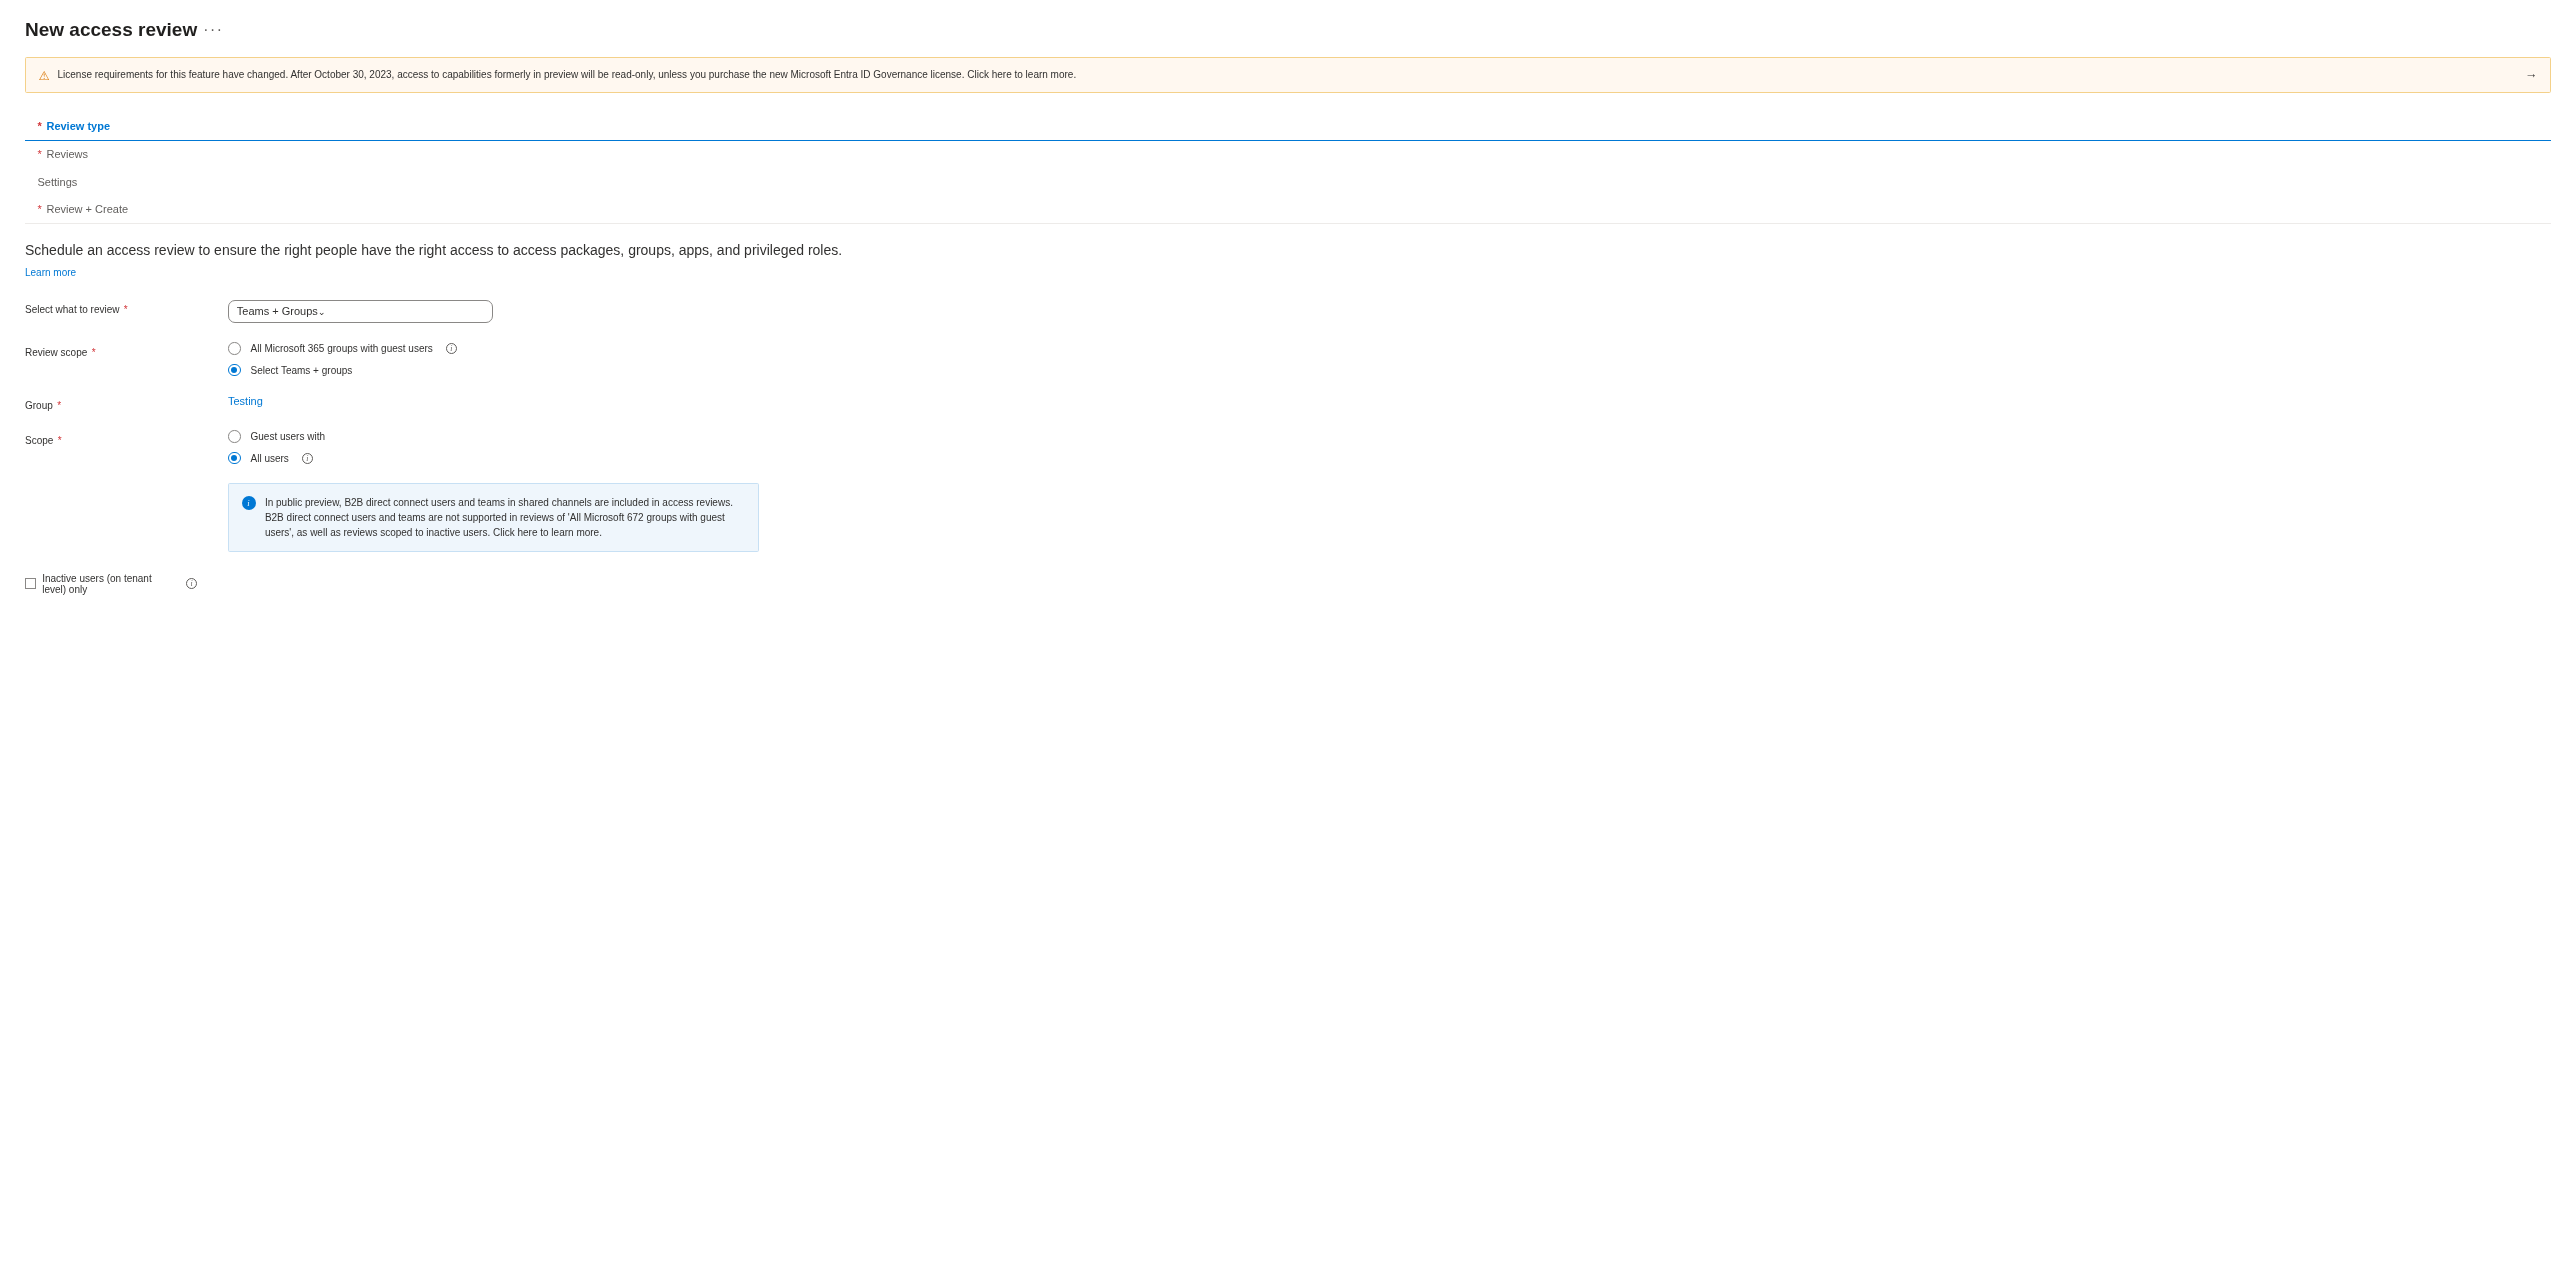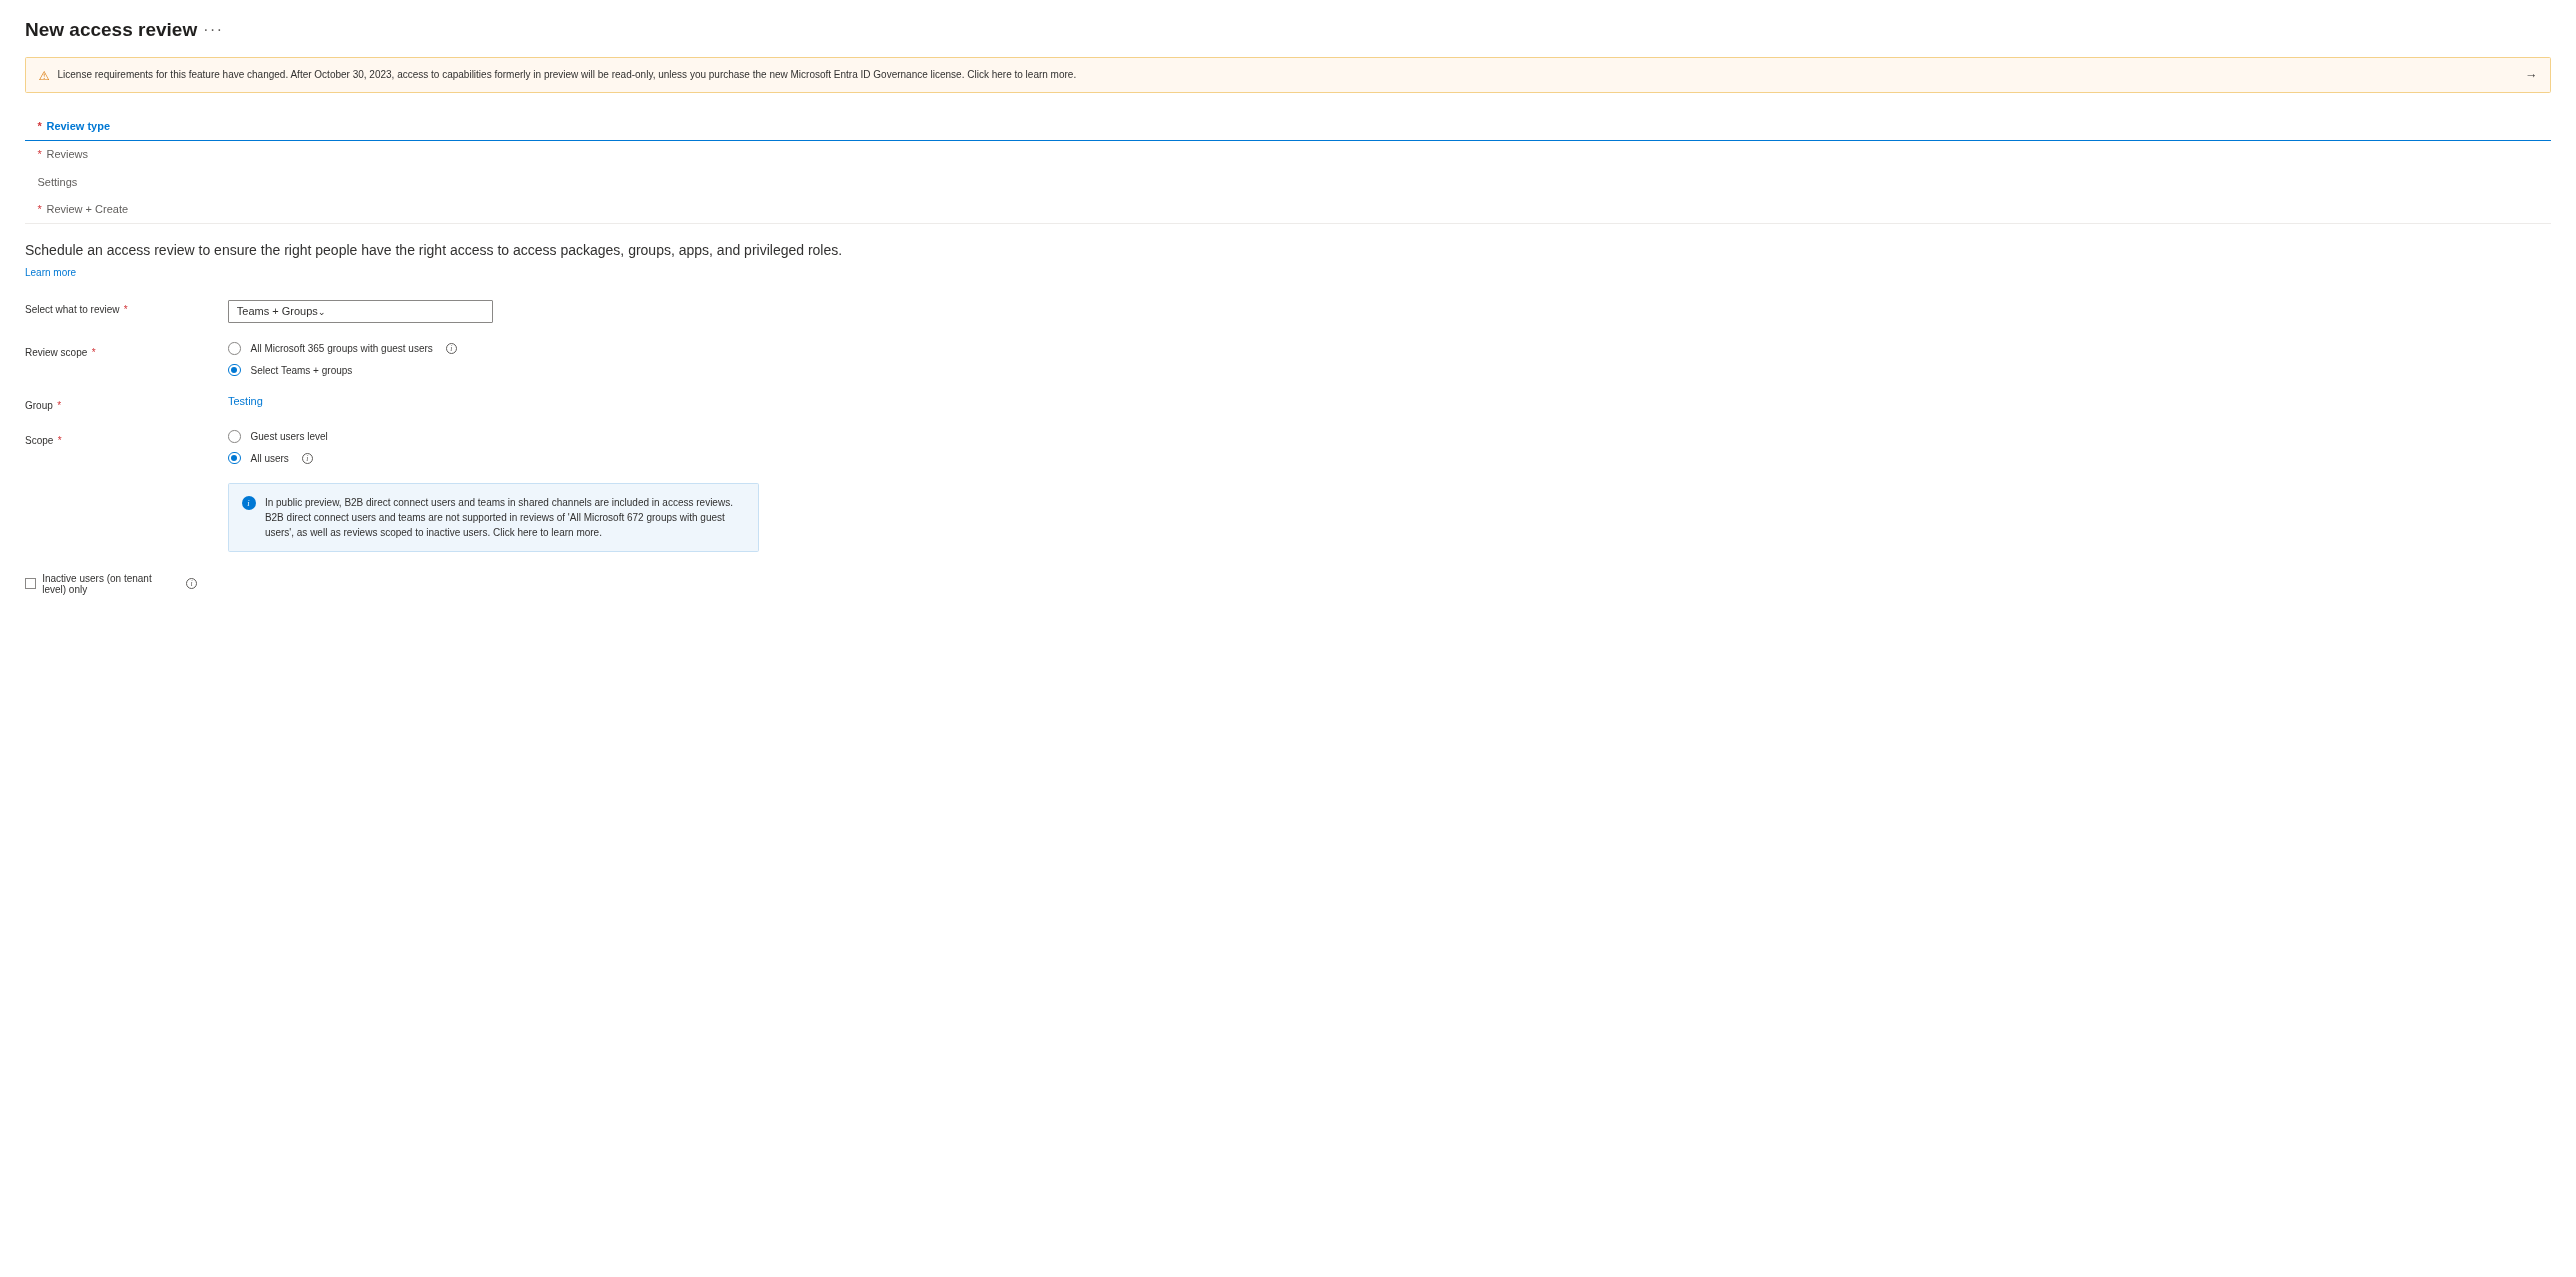--- a/index.html
+++ b/index.html
@@ -119,21 +119,21 @@
       width: 265px;
       border: 0.8px solid #8a8886;
       border-bottom: 1.6px solid #8a8886;
       padding: 4.7px 7.8px;
       font-size: 11px;
       color: #323130;
       background: #fff;
       cursor: pointer;
       display: flex;
       align-items: center;
-      border-radius: 1px;
+      border-radius: 7px;
       position: relative;
     }
     .select-dropdown .chevron {
       color: #323130;
       font-size: 9.4px;
     }
     .radio-group {
       display: flex;
       flex-direction: column;
       gap: 9.4px;
@@ -324,21 +324,21 @@
   </div>
 
   <div class="form-row">
     <div class="form-label">
       <span>Scope</span><span class="required"> *</span>
     </div>
     <div class="form-control">
       <div class="radio-group">
         <label class="radio-item">
           <div class="radio-circle"></div>
-          <span class="radio-label">Guest users level</span>
+          <span class="radio-label">Guest users with</span>
         </label>
         <label class="radio-item">
           <div class="radio-circle checked"></div>
           <span class="radio-label">All users</span>
           <span class="info-icon">i</span>
         </label>
       </div>
     </div>
   </div>
 

